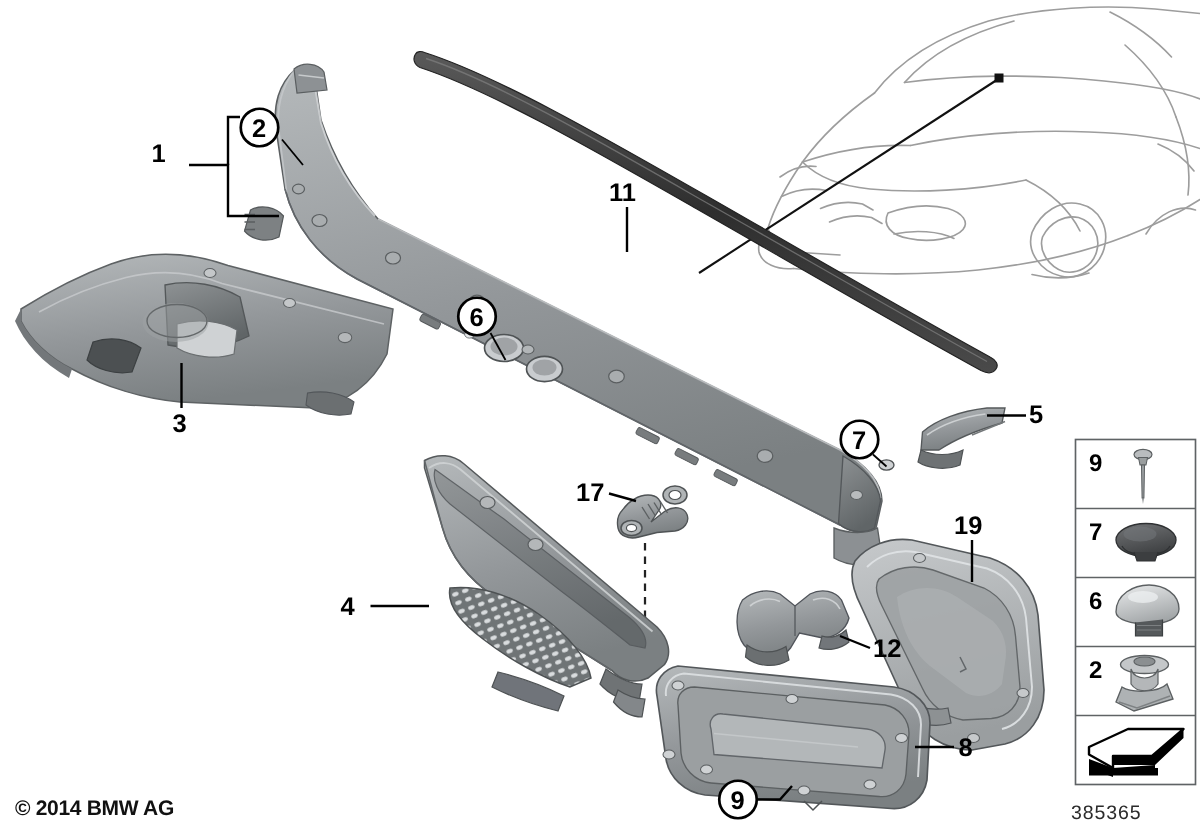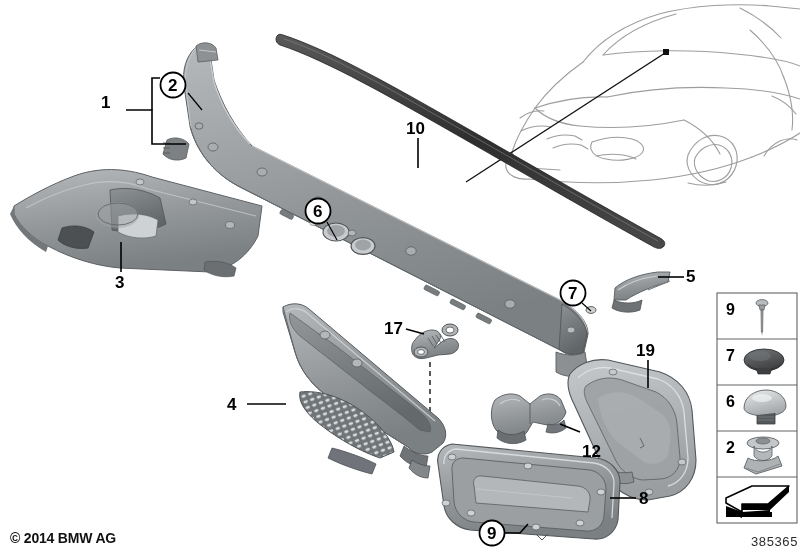--- a/index.html
+++ b/index.html
@@ -7,21 +7,21 @@
        font-family:"Liberation Sans",sans-serif;}
   #stage{position:relative;width:800px;height:560px;background:#fff;}
   #art{position:absolute;left:0;top:0;}
   .copyright{
     position:absolute;left:10px;top:530px;
     font-size:14px;font-weight:bold;color:#111;
     letter-spacing:-0.2px;white-space:nowrap;
   }
   .partnum{
     position:absolute;left:714px;top:534px;width:84px;
-    text-align:right;font-size:13px;color:#2b2b2b;
+    text-align:left;font-size:13px;color:#2b2b2b;
     letter-spacing:0.6px;
   }
   .calloutTxt{
     position:absolute;font-weight:bold;color:#000;
     font-size:17px;line-height:17px;
   }
   .legendNum{
     position:absolute;font-weight:bold;color:#000;
     font-size:16px;line-height:16px;
   }
@@ -372,22 +372,22 @@
   <div class="calloutTxt" style="left:101px;top:94px;">1</div>
   <div class="calloutTxt" style="left:168px;top:77px;">2</div>
   <div class="calloutTxt" style="left:115px;top:274px;">3</div>
   <div class="calloutTxt" style="left:227px;top:396px;">4</div>
   <div class="calloutTxt" style="left:686px;top:268px;">5</div>
   <div class="calloutTxt" style="left:313px;top:203px;">6</div>
   <div class="calloutTxt" style="left:568px;top:285px;">7</div>
   <div class="calloutTxt" style="left:639px;top:490px;">8</div>
   <div class="calloutTxt" style="left:487px;top:525px;">9</div>
   <div class="calloutTxt" style="left:636px;top:342px;">19</div>
-  <div class="calloutTxt" style="left:406px;top:120px;">10</div>
-  <div class="calloutTxt" style="left:582px;top:424px;margin-top:19px;">12</div>
+  <div class="calloutTxt" style="left:406px;top:120px;">11</div>
+  <div class="calloutTxt" style="left:582px;top:424px;">12</div>
   <div class="calloutTxt" style="left:384px;top:320px;">17</div>
 
   <div class="legendNum" style="left:726px;top:302px;">9</div>
   <div class="legendNum" style="left:726px;top:348px;">7</div>
   <div class="legendNum" style="left:726px;top:394px;">6</div>
   <div class="legendNum" style="left:726px;top:440px;">2</div>
 
   <div class="copyright">© 2014 BMW AG</div>
   <div class="partnum">385365</div>
 

